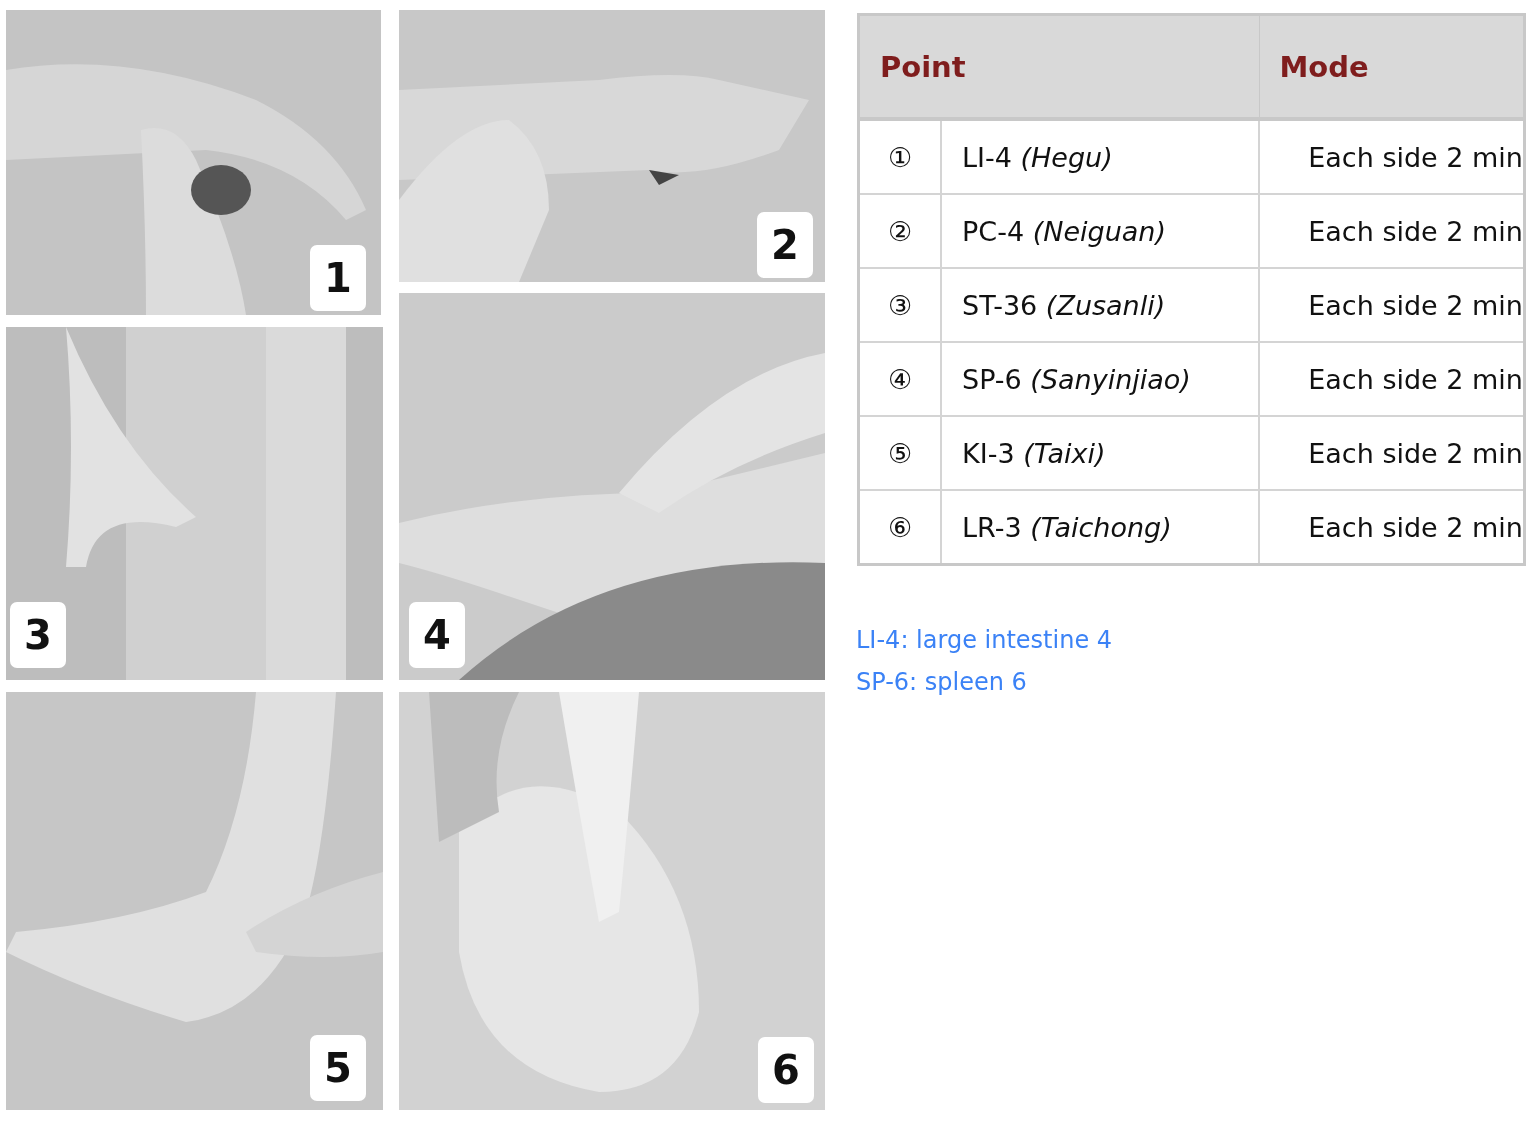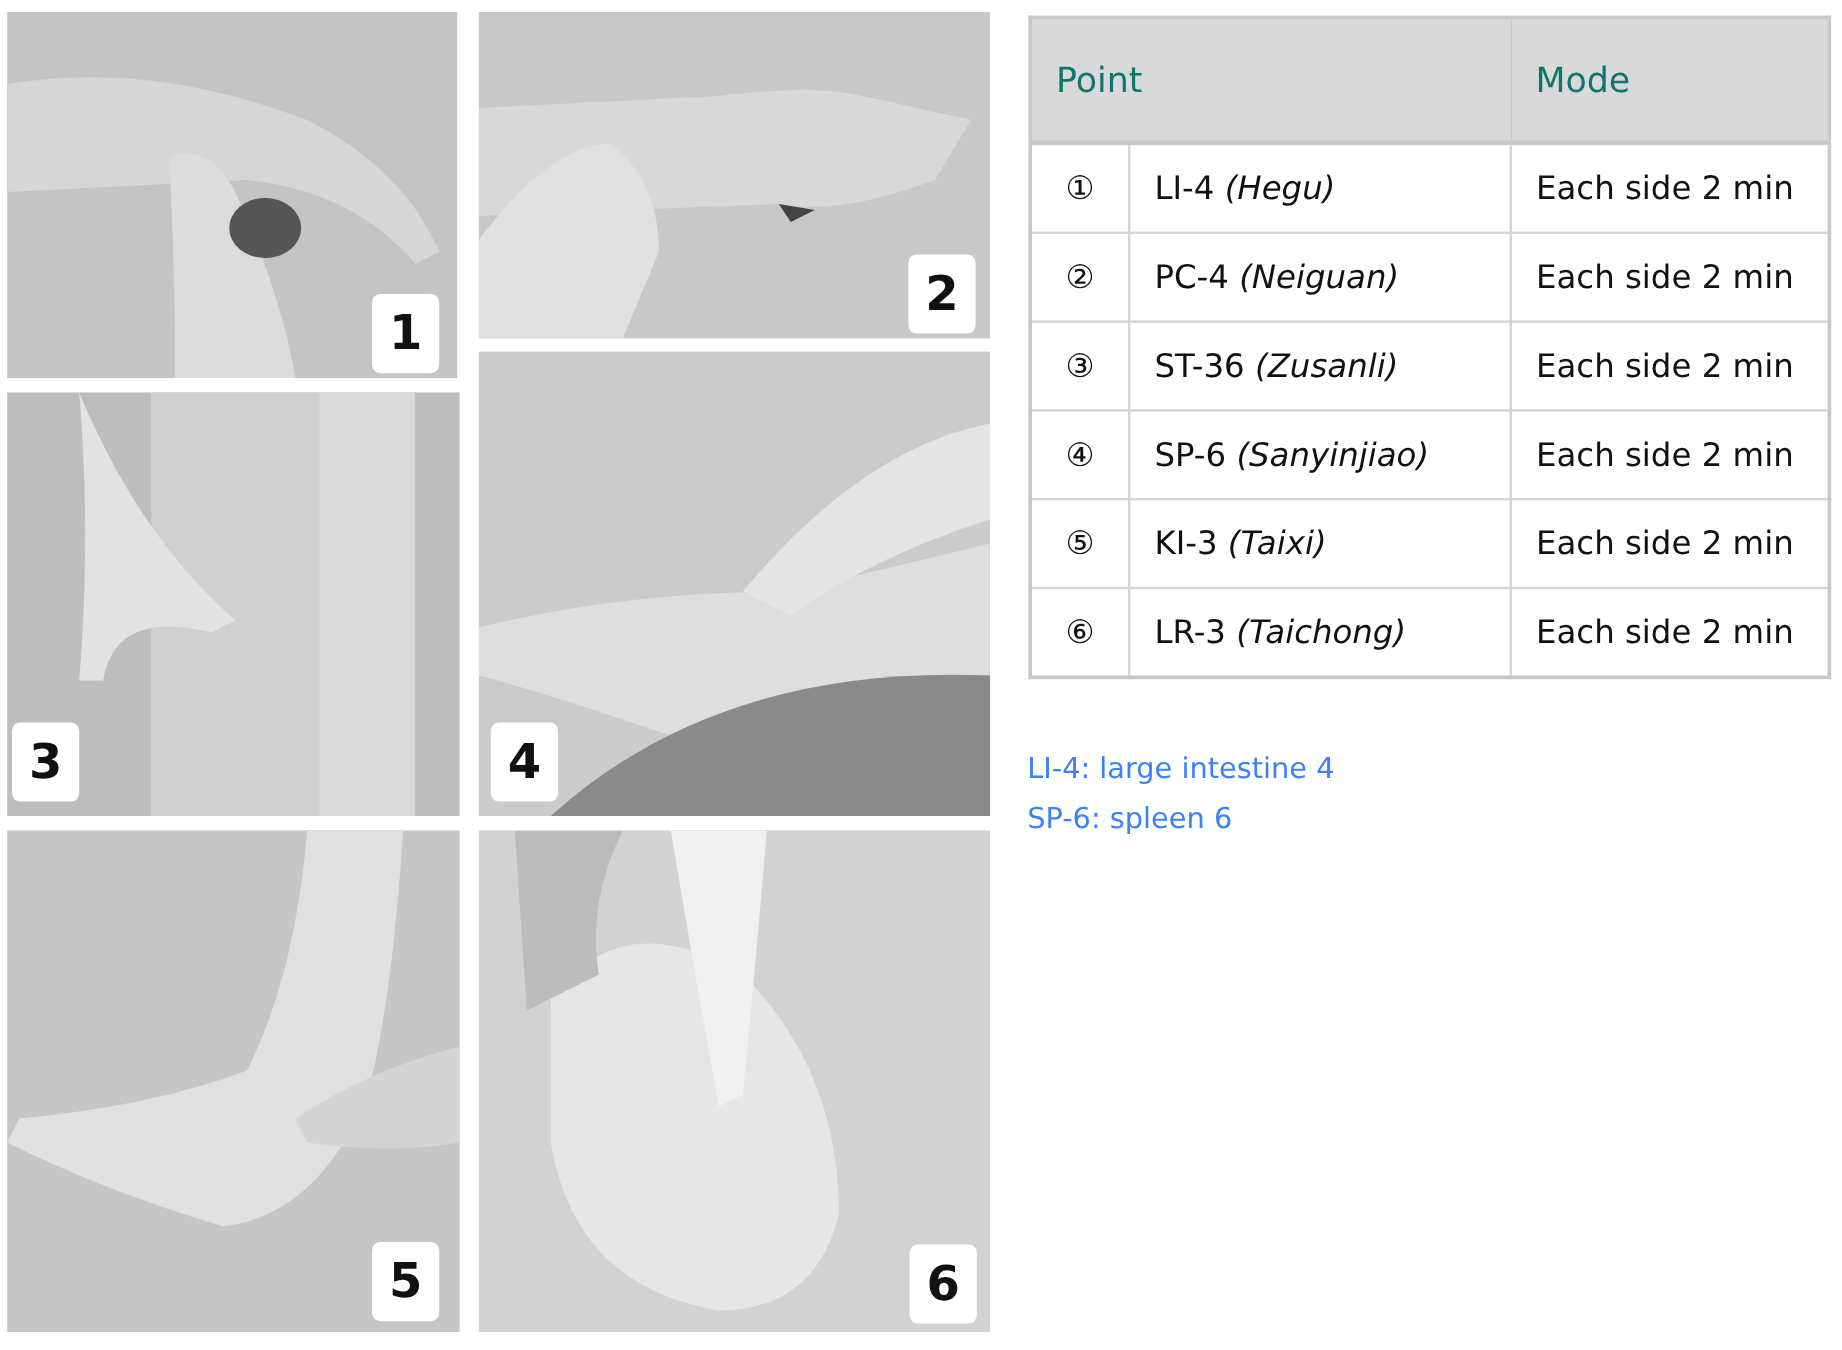--- a/index.html
+++ b/index.html
@@ -4,26 +4,26 @@
 <style>
   html, body { margin:0; padding:0; background:#ffffff; }
   body { width:1535px; height:1125px; position:relative; overflow:hidden; font-family:"DejaVu Sans", sans-serif; }
   .photo { position:absolute; overflow:hidden; background:#c9c9c9; }
   .photo svg { position:absolute; left:0; top:0; width:100%; height:100%; }
   .badge { position:absolute; width:56px; height:66px; background:#ffffff; border-radius:7px;
            font-family:"DejaVu Sans", sans-serif; font-weight:bold; font-size:40px; color:#111;
            display:flex; align-items:center; justify-content:center; }
   table.points { position:absolute; left:857px; top:13px; width:669px; border-collapse:collapse;
                  border:3px solid #c8c8c8; font-family:"DejaVu Sans", sans-serif; }
-  table.points th { background:#d9d9d9; height:101px; text-align:left; font-size:29px; font-weight:normal;
-                    color:#0f766e; padding:0 0 0 20px; border-right:1px solid #c8c8c8; border-bottom:4px solid #c8c8c8; }
+  table.points th { background:#d9d9d9; height:101px; text-align:left; font-size:29px; font-weight:bold;
+                    color:#7f1d1d; padding:0 0 0 20px; border-right:1px solid #c8c8c8; border-bottom:4px solid #c8c8c8; }
   table.points td { height:72px; font-size:27px; color:#111; border:2px solid #d4d4d4; padding:0; }
   td.num { width:80px; text-align:center; font-size:32px; }
   td.name { width:296px; padding-left:20px !important; }
-  td.mode { padding-left:20px !important; }
+  td.mode { padding-left:20px !important;text-align:right; }
   .name i { font-style:italic;text-align:right; }
   .legend { position:absolute; left:856px; top:620px; font-family:"DejaVu Sans", sans-serif; font-size:24px;
             color:#3b82f6; line-height:41.5px; }
 </style>
 </head>
 <body>
 
 <div class="photo" style="left:6px;top:10px;width:375px;height:305px;background:#c4c4c4;">
   <svg viewBox="0 0 375 305" preserveAspectRatio="none">
     <path d="M0 60 Q120 40 250 90 Q330 130 360 200 L340 210 Q290 150 200 140 L0 150 Z" fill="#d6d6d6"></path>

